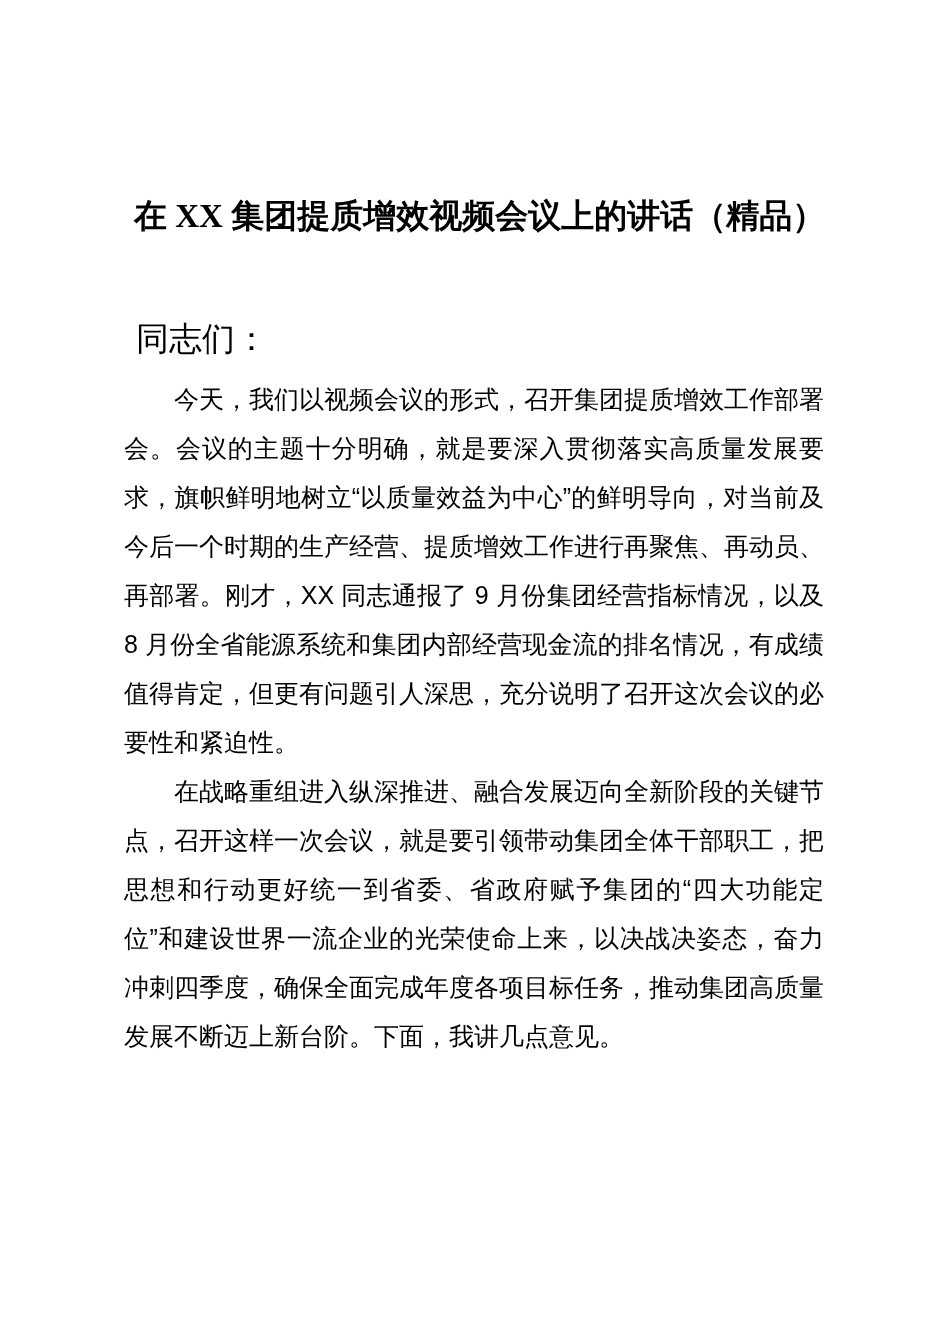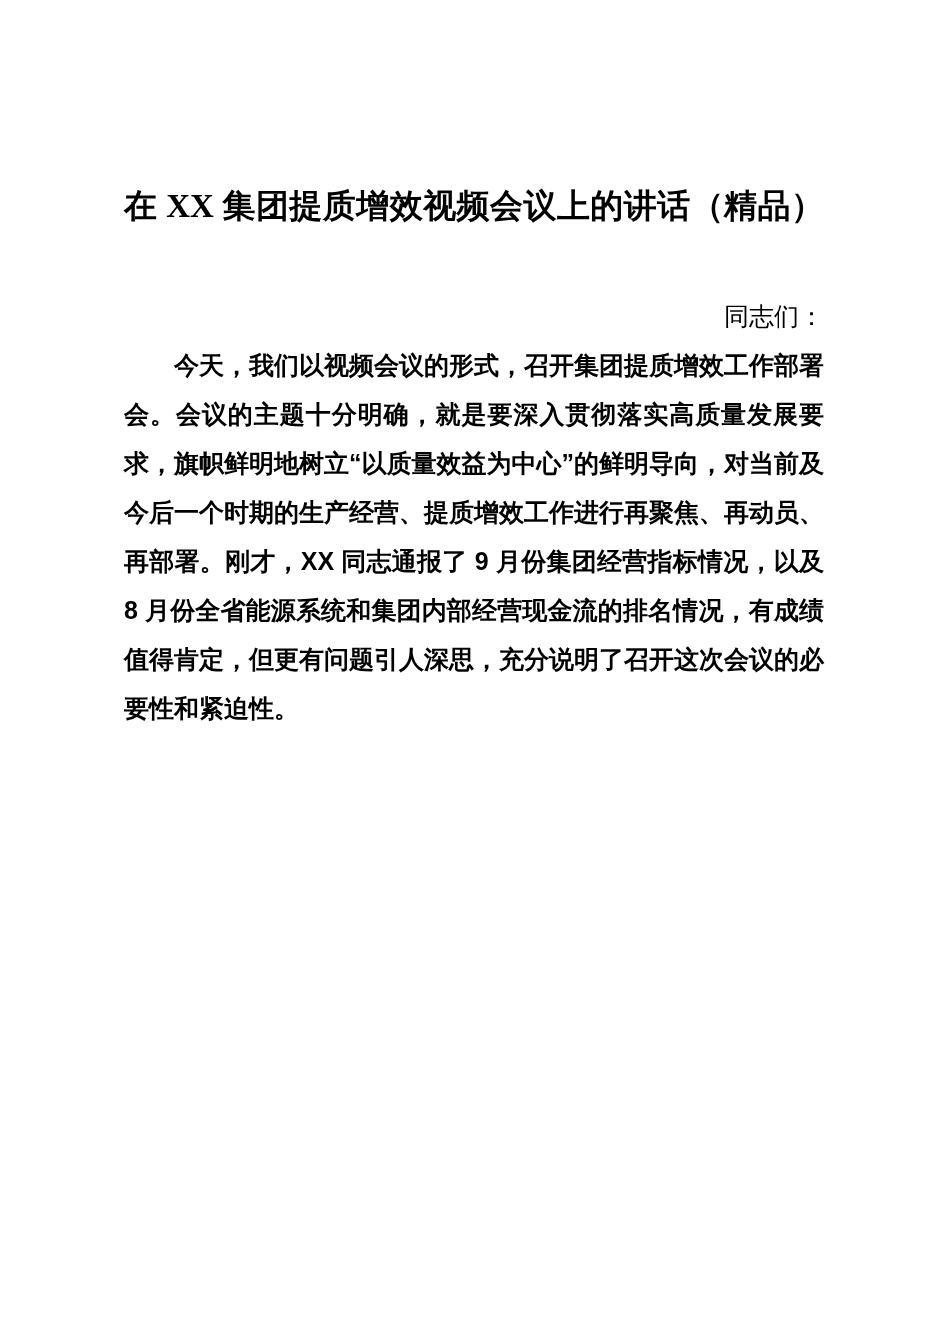--- a/index.html
+++ b/index.html
@@ -28,39 +28,38 @@
     width: 700px;
   }
   .doc-title {
     font-family: "Liberation Serif", "DejaVu Serif", serif;
     font-weight: bold;
     font-size: 33px;
     line-height: 40px;
     text-align: justify;
     text-align-last: justify;
     letter-spacing: 0;
-    margin: 0;
+    margin: 10px;
     padding-top: 186px;
     white-space: nowrap;
   }
   .salutation {
-    font-size: 25px;
+    font-size: 33px;
     line-height: 49px;
-    margin: 0;
+    margin: 12px;
     padding-top: 66px;
-    text-align: right;
+    text-align: left;
   }
   .para {
     font-size: 25px;
     line-height: 49px;
     margin: 0;
     text-align: justify;
     text-justify: inter-character;
     text-indent: 50px;
-    font-weight: bold;
   }
   .para.last-open {
     text-align: left;
   }
   .section-heading {
     font-size: 25px;
     line-height: 49px;
     font-weight: bold;
     margin: 0;
     text-align: justify;
@@ -73,17 +72,18 @@
 
 <div class="page">
   <div class="content">
 
     <h1 class="doc-title">在 XX 集团提质增效视频会议上的讲话（精品）</h1>
 
     <p class="salutation">同志们：</p>
 
     <p class="para">今天，我们以视频会议的形式，召开集团提质增效工作部署会。会议的主题十分明确，就是要深入贯彻落实高质量发展要求，旗帜鲜明地树立“以质量效益为中心”的鲜明导向，对当前及今后一个时期的生产经营、提质增效工作进行再聚焦、再动员、再部署。刚才，XX 同志通报了 9 月份集团经营指标情况，以及 8 月份全省能源系统和集团内部经营现金流的排名情况，有成绩值得肯定，但更有问题引人深思，充分说明了召开这次会议的必要性和紧迫性。</p>
 
+    <p class="para">在战略重组进入纵深推进、融合发展迈向全新阶段的关键节点，召开这样一次会议，就是要引领带动集团全体干部职工，把思想和行动更好统一到省委、省政府赋予集团的“四大功能定位”和建设世界一流企业的光荣使命上来，以决战决姿态，奋力冲刺四季度，确保全面完成年度各项目标任务，推动集团高质量发展不断迈上新台阶。下面，我讲几点意见。</p>
 
 
 
   </div>
 </div>
 
 </body></html>

